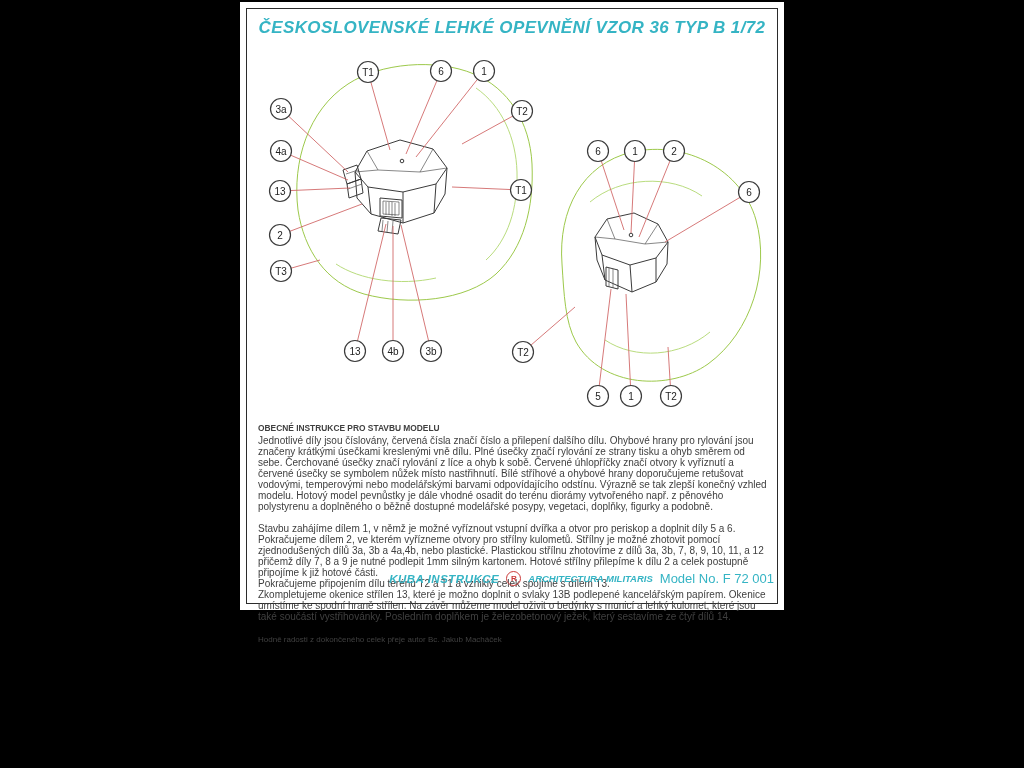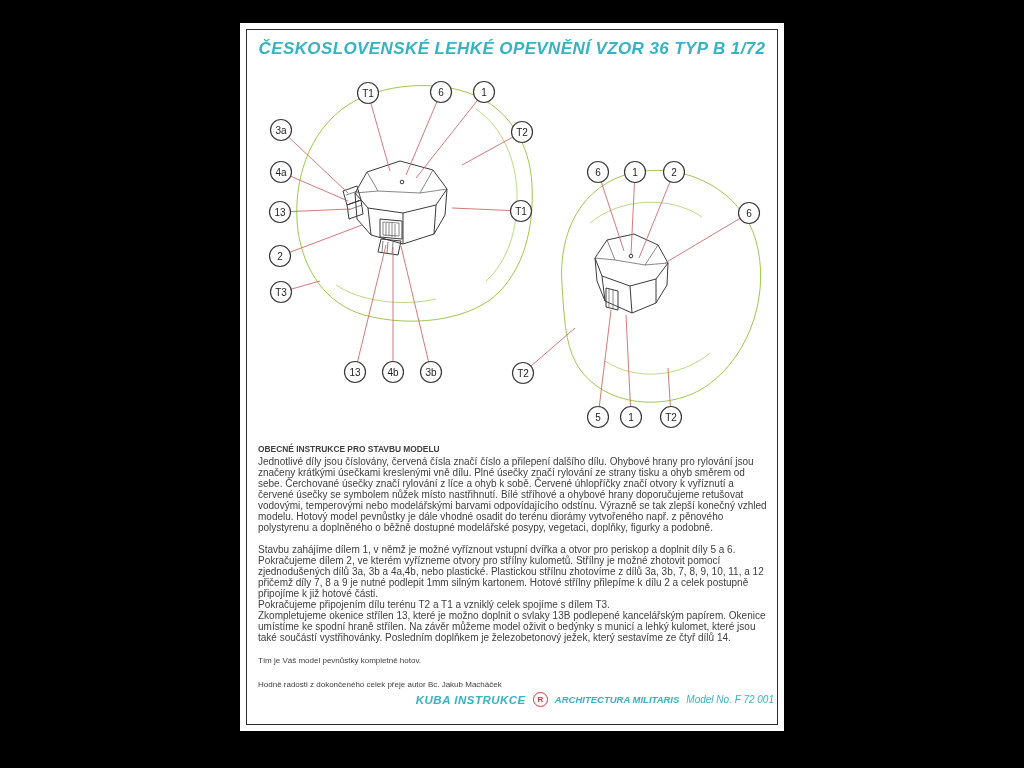--- a/index.html
+++ b/index.html
@@ -1,39 +1,39 @@
 <!DOCTYPE html>
 <html><head>
 <meta charset="utf-8">
 <style>
   html,body{margin:0;padding:0;background:#000;width:1024px;height:768px;overflow:hidden;
     font-family:"Liberation Sans",sans-serif;}
   .stage{position:relative;width:1024px;height:768px;background:#000;}
-  .page{position:absolute;left:240px;top:2px;width:544px;height:708px;background:#ffffff;margin-top:21px;}
+  .page{position:absolute;left:240px;top:2px;width:544px;height:608px;background:#ffffff;}
   .frame{position:absolute;left:6px;top:6px;right:6px;bottom:6px;border:1px solid #2b2b2b;}
   .title{position:absolute;left:0;right:0;top:16px;text-align:center;color:#35b4c4;
     font-weight:bold;font-style:italic;font-size:17px;letter-spacing:.4px;z-index:3;}
   svg.diagram{position:absolute;left:0;top:0;z-index:2;}
   .callout-c{fill:#ffffff;stroke:#3b3b3b;stroke-width:1.2;}
   .callout-t{fill:#222;font-family:"Liberation Sans",sans-serif;font-size:10px;text-anchor:middle;}
   .green{stroke:#9dc94b;fill:none;stroke-width:1;}
   .green2{stroke:#b9dc7e;fill:none;stroke-width:1;}
   .ink{stroke:#3b3b3b;fill:none;stroke-width:1;}
   .inkthin{stroke:#555;fill:none;stroke-width:.7;}
   .red{stroke:#d16a6a;fill:none;stroke-width:.9;}
   .content{position:absolute;left:18px;right:17px;top:421px;z-index:3;color:#404040;}
   .sec-h{font-size:8.4px;font-weight:bold;margin:0 0 2px 0;}
   .sec-b{font-size:10px;line-height:11px;margin:0 0 11px 0;white-space:pre-line;}
   .closing{font-size:8px;line-height:11.5px;margin:12px 0 0 0;}
   .footer{position:absolute;right:10px;bottom:24px;display:flex;align-items:center;gap:7px;z-index:3;}
   .brand{color:#35b4c4;font-weight:bold;font-style:italic;font-size:11.5px;letter-spacing:.5px;}
   .rmark{width:13px;height:13px;border:1.5px solid #cc3a3a;border-radius:50%;color:#cc3a3a;
     font-size:8px;font-weight:bold;display:flex;align-items:center;justify-content:center;}
   .series{color:#35b4c4;font-style:italic;font-weight:bold;font-size:9.5px;}
-  .modelno{color:#35b4c4;font-style:italic;font-size:10px;}
+  .modelno{color:#35b4c4;font-size:13px;}
 </style>
 </head>
 <body>
 
 <div class="stage">
   <div class="page">
     <div class="frame"></div>
 
     <div class="title">ČESKOSLOVENSKÉ  LEHKÉ OPEVNĚNÍ VZOR 36 TYP B  1/72</div>
 
@@ -192,21 +192,20 @@
           </g>
       </g>
     </svg>
 
     <div class="content">
       <p class="sec-h">OBECNÉ INSTRUKCE PRO STAVBU MODELU</p>
       <p class="sec-b">Jednotlivé díly jsou číslovány, červená čísla značí číslo a přilepení dalšího dílu. Ohybové hrany pro rylování jsou značeny krátkými úsečkami kreslenými vně dílu. Plné úsečky značí rylování ze strany tisku a ohyb směrem od sebe. Čerchované úsečky značí rylování z líce a ohyb k sobě. Červené úhlopříčky značí otvory k vyříznutí a červené úsečky se symbolem nůžek místo nastřihnutí. Bílé stříhové a ohybové hrany doporučujeme retušovat vodovými, temperovými nebo modelářskými barvami odpovídajícího odstínu. Výrazně se tak zlepší konečný vzhled modelu. Hotový model pevnůstky je dále vhodné osadit do terénu diorámy vytvořeného např. z pěnového polystyrenu a doplněného o běžně dostupné modelářské posypy, vegetaci, doplňky, figurky a podobně.</p>
       <p class="sec-b">Stavbu zahájíme dílem 1, v němž je možné vyříznout vstupní dvířka a otvor pro periskop a doplnit díly 5 a 6. Pokračujeme dílem 2, ve kterém vyřízneme otvory pro střílny kulometů. Střílny je možné zhotovit pomocí zjednodušených dílů 3a, 3b a 4a,4b, nebo plastické. Plastickou střílnu zhotovíme z dílů 3a, 3b, 7, 8, 9, 10, 11, a 12  přičemž díly 7, 8 a 9 je nutné podlepit 1mm silným kartonem. Hotové střílny přilepíme k dílu 2 a celek postupně připojíme k již hotové části.
 Pokračujeme připojením dílu terénu T2 a T1 a vzniklý celek spojíme s dílem T3.
 Zkompletujeme okenice střílen 13, které je možno doplnit o svlaky 13B podlepené kancelářským papírem. Okenice umístíme ke spodní hraně střílen. Na závěr můžeme model oživit o bedýnky s municí a lehký kulomet, které jsou také součástí vystřihovánky. Posledním doplňkem je železobetonový ježek, který sestavíme ze čtyř dílů 14.</p>
-      <p class="closing">Tím je Váš model pevnůstky kompletně hotov.</p>
       <p class="closing">Hodně radosti z dokončeného celek přeje autor Bc. Jakub Macháček</p>
     </div>
 
     <div class="footer">
       <span class="brand">KUBA INSTRUKCE</span>
       <span class="rmark">R</span>
       <span class="series">ARCHITECTURA MILITARIS</span>
       <span class="modelno">Model No. F 72 001</span>
     </div>
   </div>

